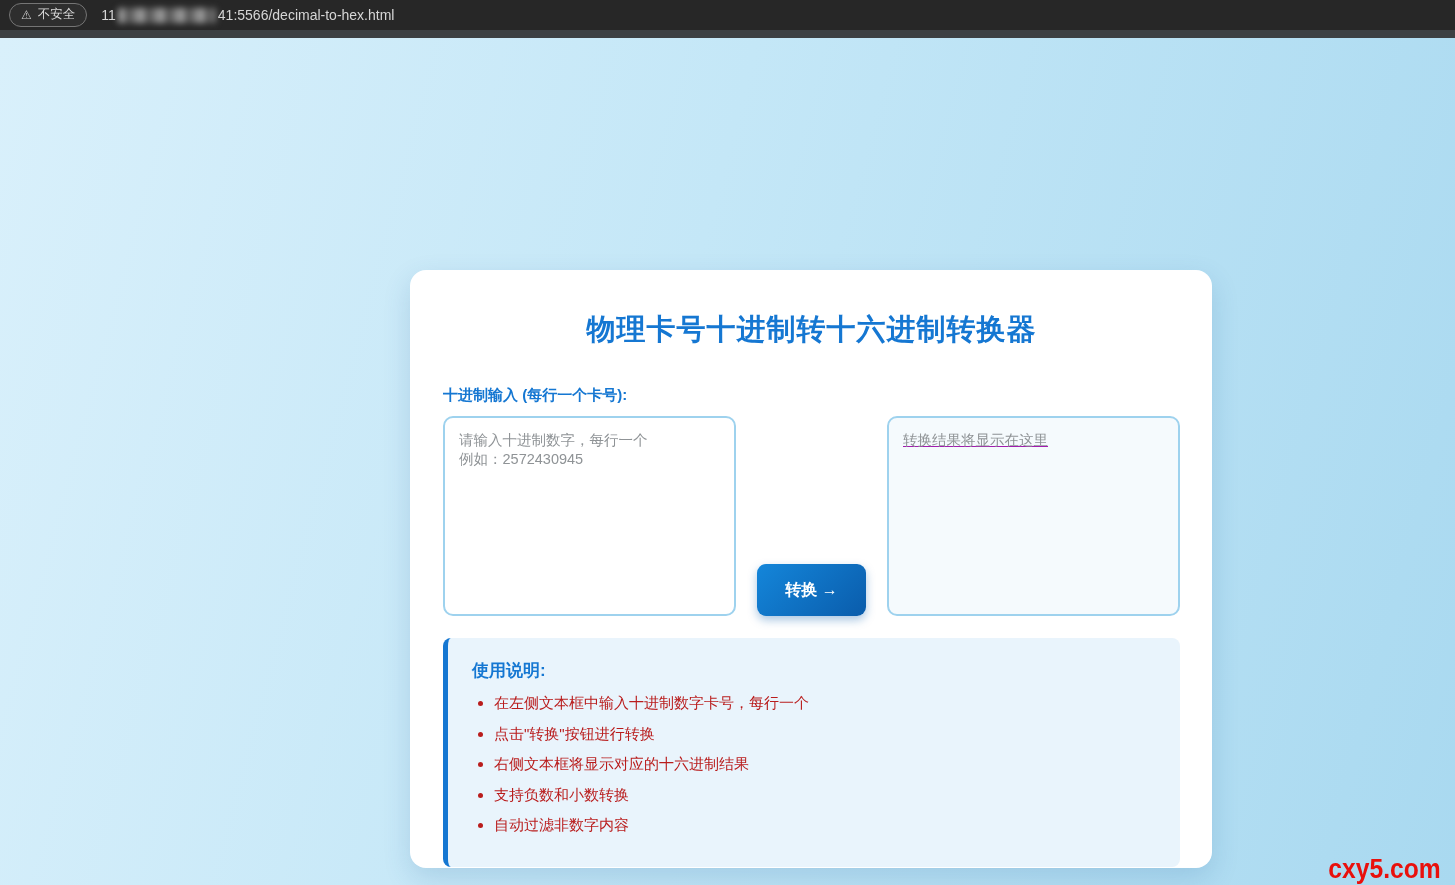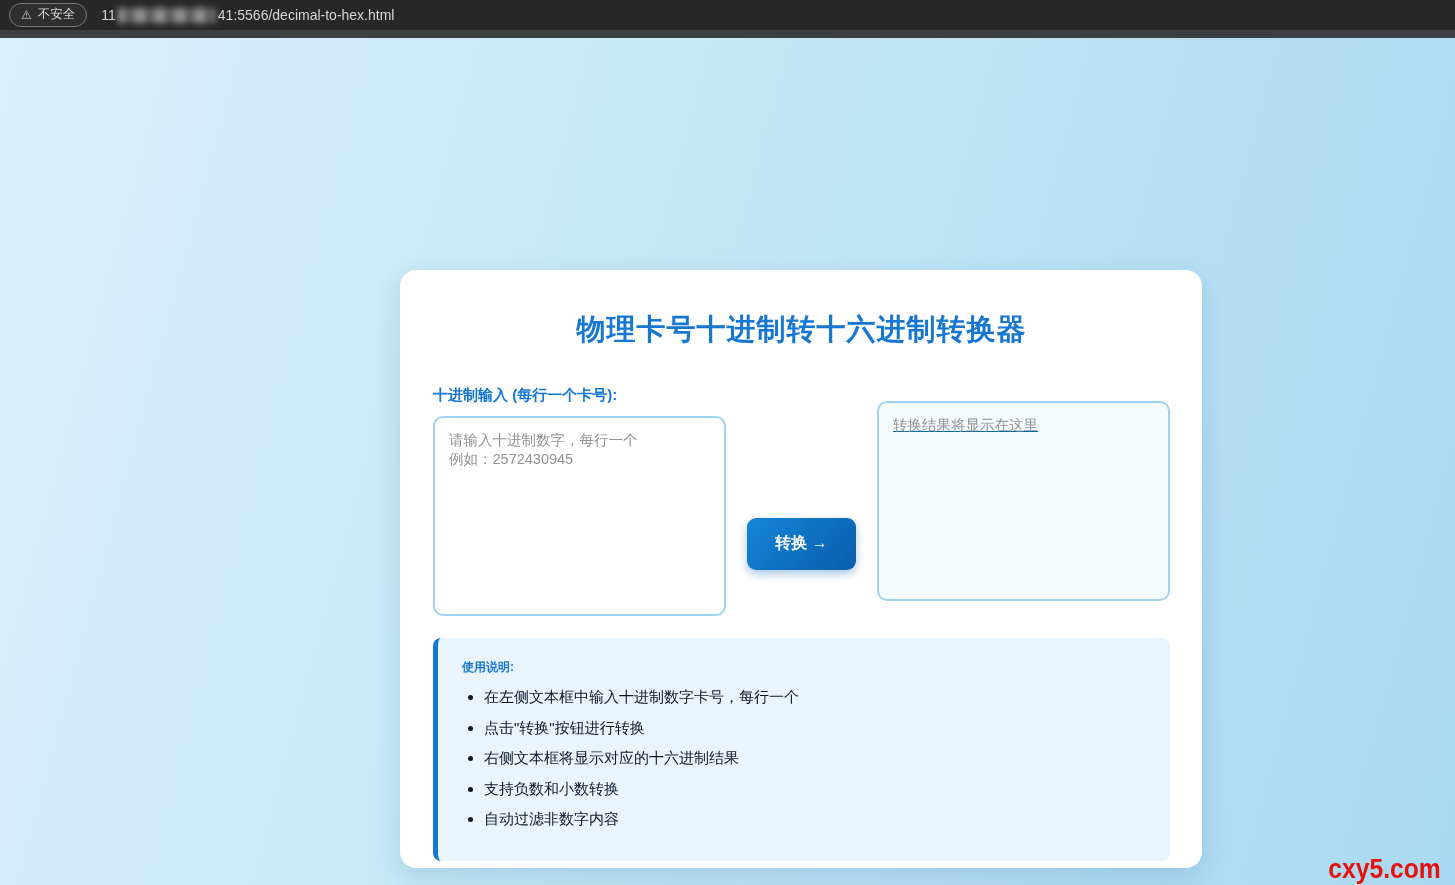--- a/index.html
+++ b/index.html
@@ -34,42 +34,42 @@
     filter: blur(3px);
   }
   .toolbar-strip { height: 8px; background: #3c4043; }
 
   
   .page {
     position: relative; height: 847px;
     background: linear-gradient(105deg, #d9f0fb 0%, #c4e7f7 45%, #a9d9f0 100%);
   }
   .card {
-    position: absolute; left: 400px; top: 232px;
+    position: absolute; left: 410px; top: 232px;
     width: 802px; height: 598px;
     background: #ffffff; border-radius: 16px;
     box-shadow: 0 10px 28px rgba(20, 80, 140, 0.16);
     padding: 40px 32px 28px 33px;
   }
   .page-title {
     margin: 0 0 36px; text-align: center;
     color: #1577d2; font-size: 29px; font-weight: bold;
     letter-spacing: 1px;
   }
-  .converter-row { display: flex; align-items: center; }
+  .converter-row { display: flex; align-items: flex-end; }
   .io-group { width: 293px; }
   .io-label {
     color: #1577d2; font-weight: bold; font-size: 15px;
     margin: 0 0 11px;
   }
   textarea {
     display: block; width: 100%; height: 200px;
     border: 2px solid #9ed2ee; border-radius: 10px;
     padding: 13px 14px; font-size: 14.5px; line-height: 1.3;
-    color: #0369a1; background: #ffffff; resize: none; outline: none;
+    color: #a21caf; background: #ffffff; resize: none; outline: none;
     font-family: "Liberation Sans", "DejaVu Sans", sans-serif;
   }
   textarea::placeholder { color: #8f9396; opacity: 1; white-space: pre-line; }
   .output-area { background: #f5fafd; text-decoration: underline; }
   .button-col {
     flex: 1; display: flex; justify-content: center;
     padding-top: 85px;
   }
   .convert-btn {
     width: 109px; height: 52px;
@@ -82,25 +82,25 @@
   }
   .instructions {
     margin-top: 22px;
     background: #e9f4fc;
     border-left: 5px solid #1577d2;
     border-radius: 8px;
     padding: 15px 24px 20px;
   }
   .instructions-heading {
     margin: 6px 0 2px; color: #1577d2;
-    font-size: 12px; font-weight: bold;
+    font-size: 17px; font-weight: bold;
   }
   .instructions ul {
     margin: 12px 0 0; padding-left: 22px;
-    color: #0f172a; font-size: 15px;
+    color: #b91c1c; font-size: 15px;
   }
   .instructions li { margin: 11.5px 0; }
 
   .watermark {
     position: absolute; right: 14px; bottom: 0px;
     color: #e9100c; font-size: 28px; font-weight: bold;
     transform: scaleX(0.88); transform-origin: right bottom;
     letter-spacing: 0px;
   }
 </style>

